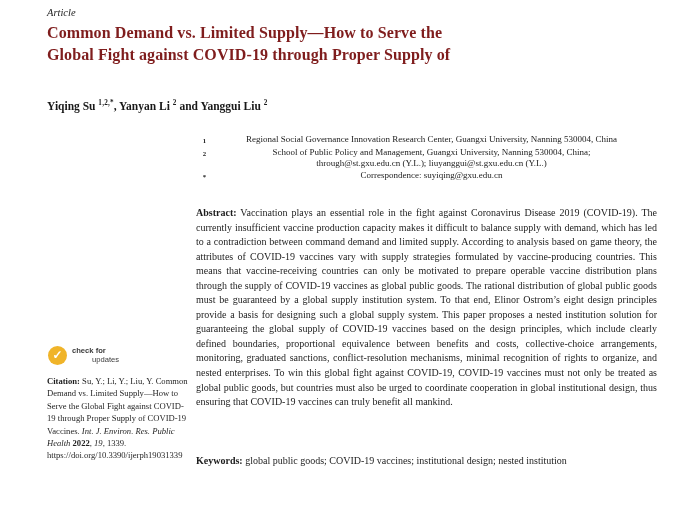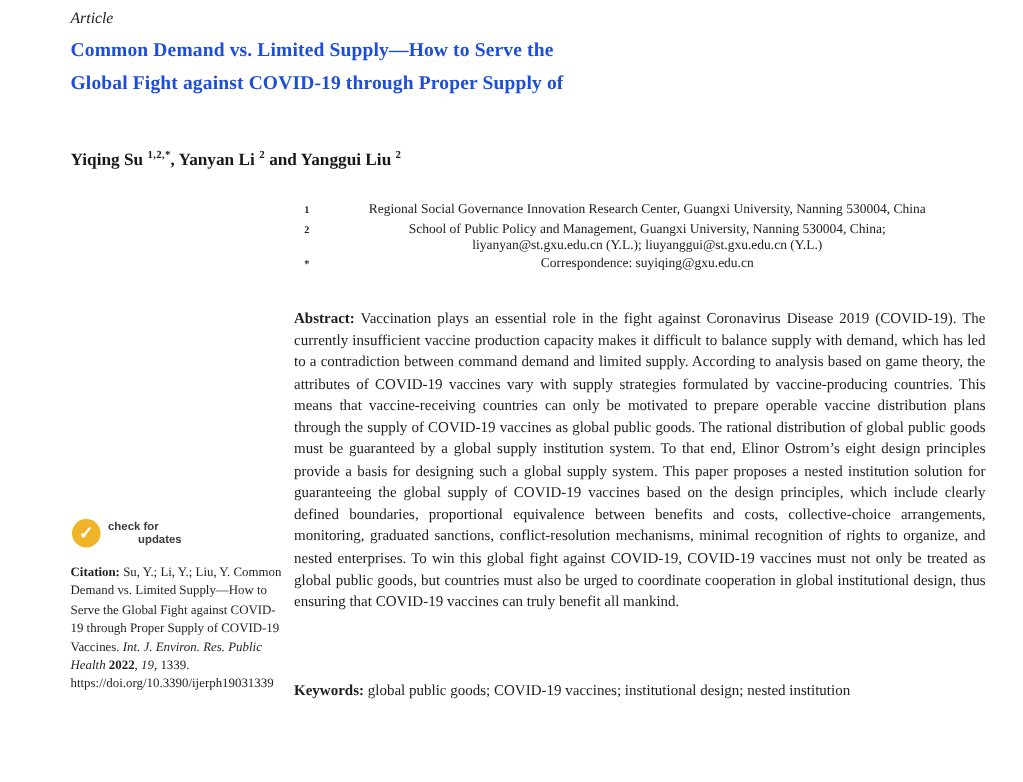--- a/index.html
+++ b/index.html
@@ -6,21 +6,21 @@
   .page{
     position:relative;width:682px;height:521px;background:#ffffff;
     font-family:"Liberation Serif",serif;color:#1c1c1c;overflow:hidden;
   }
   .article-label{
     position:absolute;left:47px;top:7px;
     font-style:italic;font-size:10.5px;color:#222;
   }
   .title{
     position:absolute;left:47px;top:22px;margin:0;width:590px;
-    font-size:13px;font-weight:700;line-height:21.5px;color:#1d4ed8;
+    font-size:16px;font-weight:700;line-height:21.5px;color:#7f1d1d;
     letter-spacing:0.1px;
   }
   .title .tline{display:block;}
   .authors{
     position:absolute;left:47px;top:99px;font-size:11.5px;font-weight:700;color:#191919;text-align:center;
   }
   .authors sup{font-size:7.2px;font-weight:700;letter-spacing:0.2px;}
   .affiliations{
     position:absolute;left:196px;top:134px;width:454px;
     font-size:9px;line-height:11.6px;color:#222;
@@ -42,21 +42,21 @@
     display:flex;align-items:center;gap:5px;
     font-family:"Liberation Sans",sans-serif;cursor:pointer;
   }
   .badge-circle{
     width:19px;height:19px;border-radius:50%;
     display:flex;align-items:center;justify-content:center;
     color:#ffffff;font-size:12px;font-weight:700;line-height:19px;
   }
   .badge-text{font-size:7.6px;line-height:8.8px;color:#3b3b3b;}
   .badge-l1{display:block;font-weight:600;}
-  .badge-l2{display:block;font-weight:700;padding-left:20px;}
+  .badge-l2{display:block;font-weight:400;padding-left:20px;}
   .citation{
     position:absolute;left:47px;top:375px;width:142px;
     font-size:8.6px;line-height:12.4px;color:#1f1f1f;
     overflow-wrap:anywhere;text-align:left;
   }
   .citation .it{font-style:italic;}
   .citation .bd{font-weight:700;}
 </style>
 </head>
 <body>
@@ -76,21 +76,21 @@
 
   <div class="affiliations">
     <div class="aff-row">
       <span class="aff-marker">1</span>
       <span class="aff-text">Regional Social Governance Innovation Research Center, Guangxi University, Nanning 530004, China</span>
     </div>
     <div class="aff-row">
       <span class="aff-marker">2</span>
       <span class="aff-text">
         <span style="display:block">School of Public Policy and Management, Guangxi University, Nanning 530004, China;</span>
-        <span style="display:block">liyanyan@st.gxu.edu.cn (Y.L.); liuyanggui@st.gxu.edu.cn (Y.L.)</span>
+        <span style="display:block">through@st.gxu.edu.cn (Y.L.); liuyanggui@st.gxu.edu.cn (Y.L.)</span>
       </span>
     </div>
     <div class="aff-row">
       <span class="aff-marker">*</span>
       <span class="aff-text">Correspondence: suyiqing@gxu.edu.cn</span>
     </div>
   </div>
 
   <div class="badge">
     <span class="badge-circle" style="background: rgb(240, 180, 41);">

